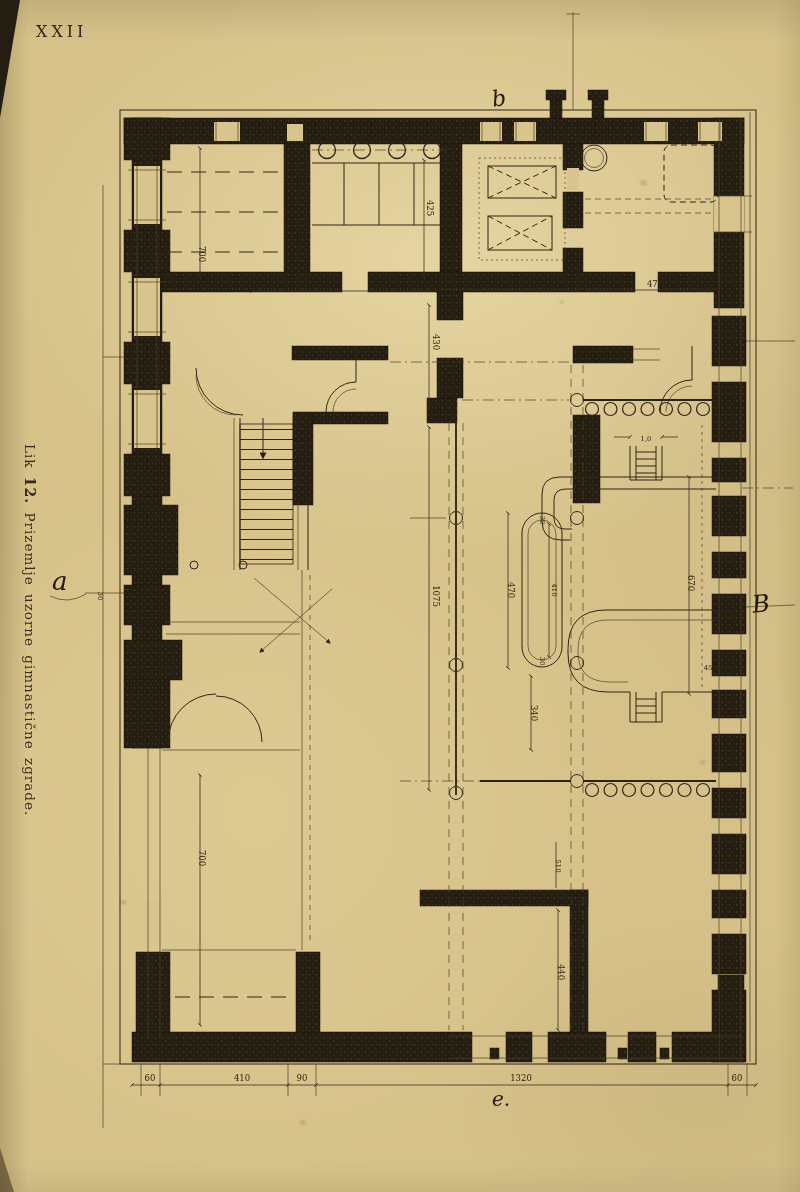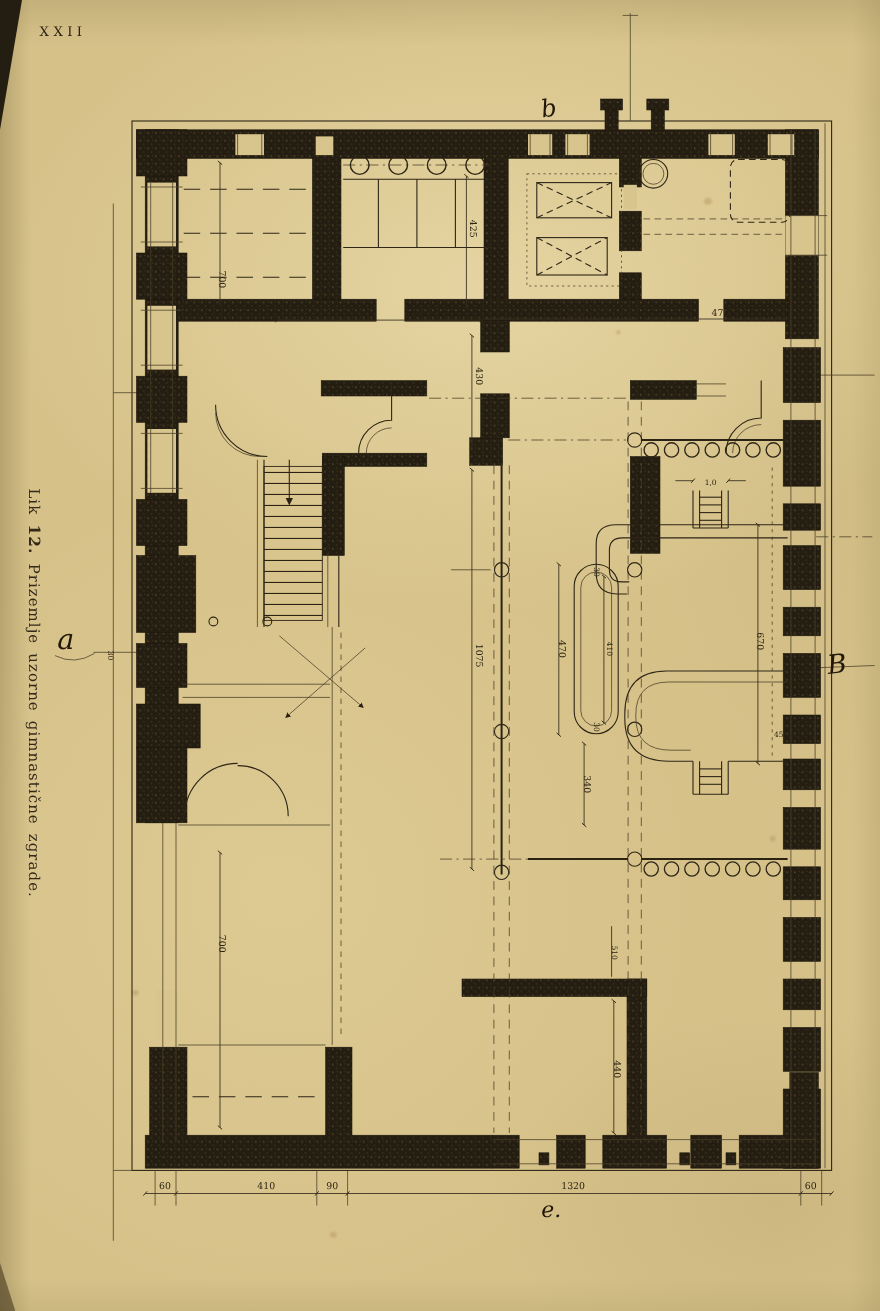--- a/index.html
+++ b/index.html
@@ -15,21 +15,21 @@
       linear-gradient(270deg, rgba(130,112,64,.18), rgba(130,112,64,0) 26px),
       linear-gradient(180deg, rgba(112,94,54,.18), rgba(112,94,54,0) 42px),
       linear-gradient(0deg, rgba(112,94,54,.12), rgba(112,94,54,0) 30px);
     font-family:"DejaVu Serif",serif;color:#2e2415;
   }
   .corner-tl{position:absolute;left:0;top:0;width:20px;height:118px;background:#241d11;
     clip-path:polygon(0 0,20px 0,0 118px);}
   .corner-bl{position:absolute;left:0;bottom:0;width:14px;height:44px;background:rgba(60,48,24,.55);
     clip-path:polygon(0 0,0 44px,14px 44px);}
   .fox{position:absolute;border-radius:50%;background:rgba(150,108,56,.28);filter:blur(1px);}
-  .page-number{position:absolute;left:36px;top:22px;font-size:12px;letter-spacing:4px;color:#2c2314;}
+  .page-number{position:absolute;left:36px;top:22px;font-size:16px;letter-spacing:4px;color:#2c2314;}
   .caption{position:absolute;left:38px;top:444px;transform:rotate(90deg);transform-origin:0 0;
     white-space:nowrap;font-size:13.5px;letter-spacing:1px;word-spacing:3px;color:#33291a;}
   .caption b{font-size:14px;}
   svg{position:absolute;left:0;top:0;}
   .ln{stroke:#2e2617;stroke-width:1;fill:none;}
   .lt{stroke:#4a3f28;stroke-width:.7;fill:none;}
   .ln2{stroke:#2a2212;stroke-width:1.8;fill:none;}
   .dash{stroke-dasharray:15 9;}
   .dsh2{stroke-dasharray:8 6;}
   .dd{stroke-dasharray:11 4 2 4;}

